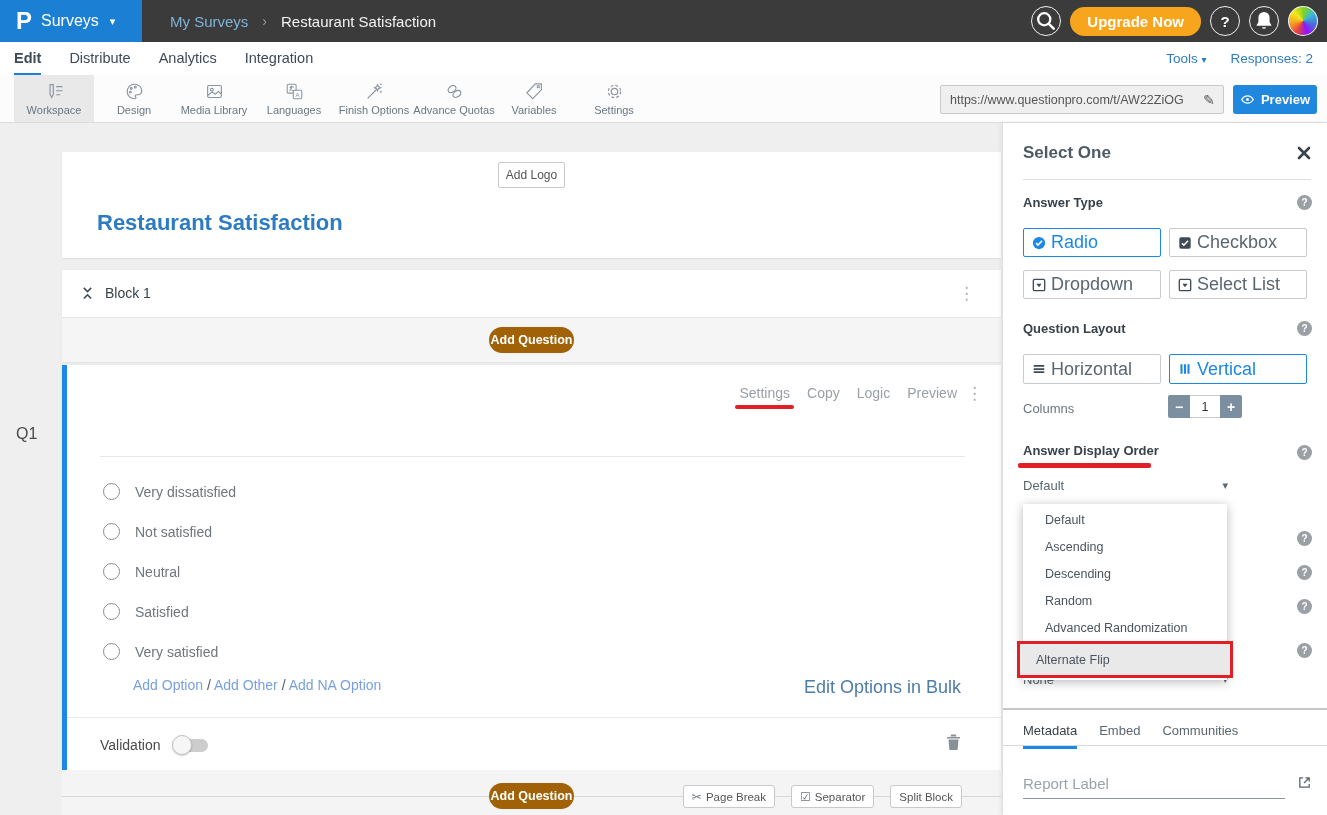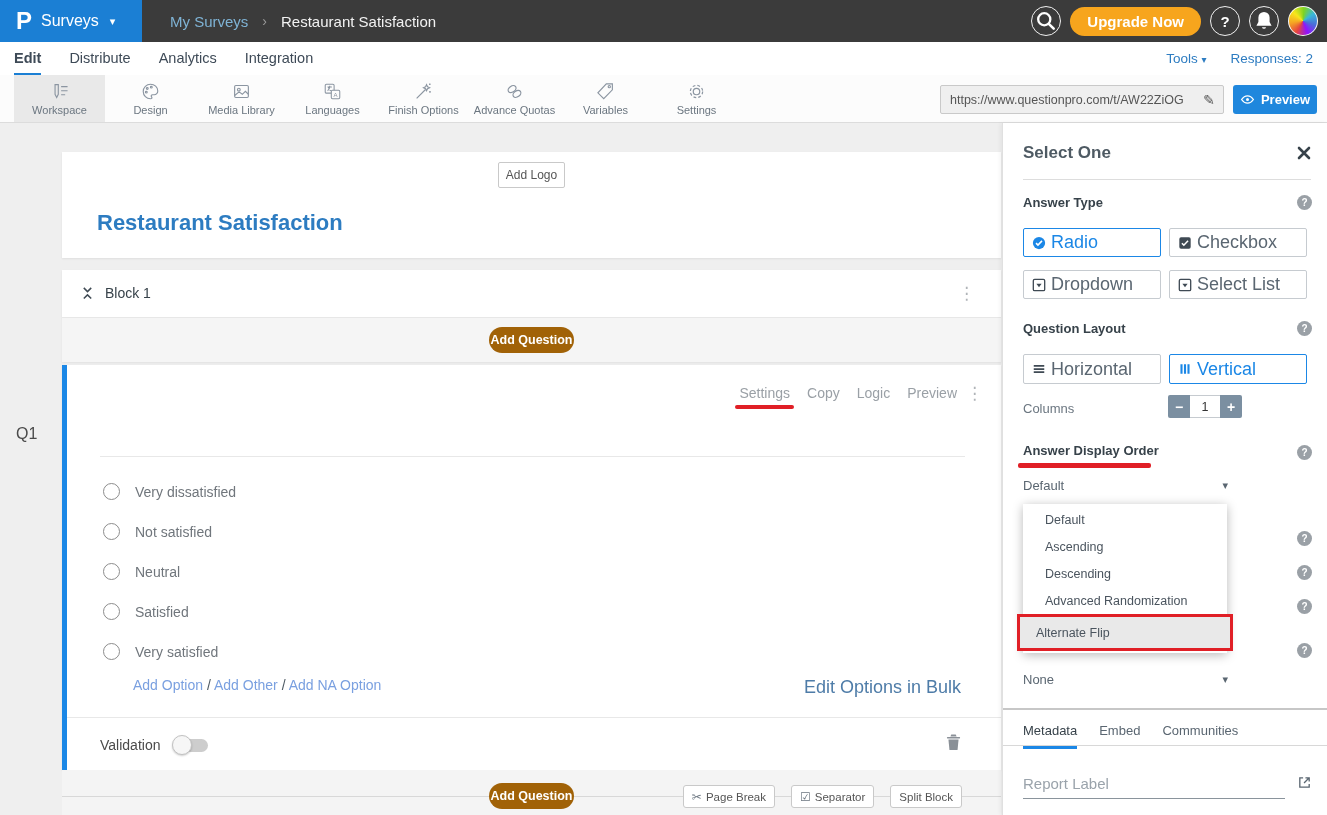--- a/index.html
+++ b/index.html
@@ -33,21 +33,21 @@
   .nav-item { font-size:14.5px; color:#3e4a57; cursor:pointer; height:33px; display:flex; align-items:center;
     border-bottom:2px solid transparent; }
   .nav-item.active { border-bottom:2px solid #1b7fd4; font-weight:bold; }
   .nav-right { position:absolute; right:14px; top:0; height:33px; display:flex; gap:24px; align-items:center; }
   .nav-link { color:#2d7cc1; font-size:13.5px; cursor:pointer; }
   .nav-link .caret { font-size:10px; }
   
   .toolbar { position:absolute; left:0; top:75px; width:1327px; height:48px; background:#fcfcfc;
     border-bottom:1px solid #dcdcdc; }
   .tool-items { position:absolute; left:14px; top:0; height:47px; display:flex; }
-  .tool-item { width:91px; height:47px; display:flex; flex-direction:column; align-items:center;
+  .tool-item { width:80px; height:47px; display:flex; flex-direction:column; align-items:center;
     justify-content:center; gap:2px; cursor:pointer; }
   .tool-item.selected { background:#e9e9e9; }
   .tool-item svg { width:21px; height:21px; }
   .tool-label { font-size:11px; color:#6b7680; white-space:nowrap; }
   .url-box { position:absolute; right:103px; top:10px; width:284px; height:29px; background:#efefef;
     border:1px solid #c9c9c9; border-radius:2px; display:flex; align-items:center; }
   .url-input { flex:1; border:none; background:transparent; font-size:12.5px; color:#555;
     padding:0 4px 0 9px; font-family:inherit; outline:none; }
   .url-pencil { width:28px; text-align:center; color:#555; font-size:14px; cursor:pointer; }
   .preview-btn { position:absolute; right:10px; top:10px; width:84px; height:29px; background:#1f87dd;
@@ -457,20 +457,21 @@
 
       <div class="select-row" style="top:549px;">
         <span class="select-value">None</span>
         <span class="select-caret">▾</span>
       </div>
 
       <div class="menu">
         <div class="menu-item">Default</div>
         <div class="menu-item">Ascending</div>
         <div class="menu-item">Descending</div>
+        <div class="menu-item">Random</div>
         <div class="menu-item">Advanced Randomization</div>
         <div class="menu-item highlighted">Alternate Flip</div>
       </div>
 
       <div class="panel-hr"></div>
       <div class="tabs-line"></div>
       <div class="panel-tabs">
         <span class="panel-tab active">Metadata</span>
         <span class="panel-tab">Embed</span>
         <span class="panel-tab">Communities</span>

